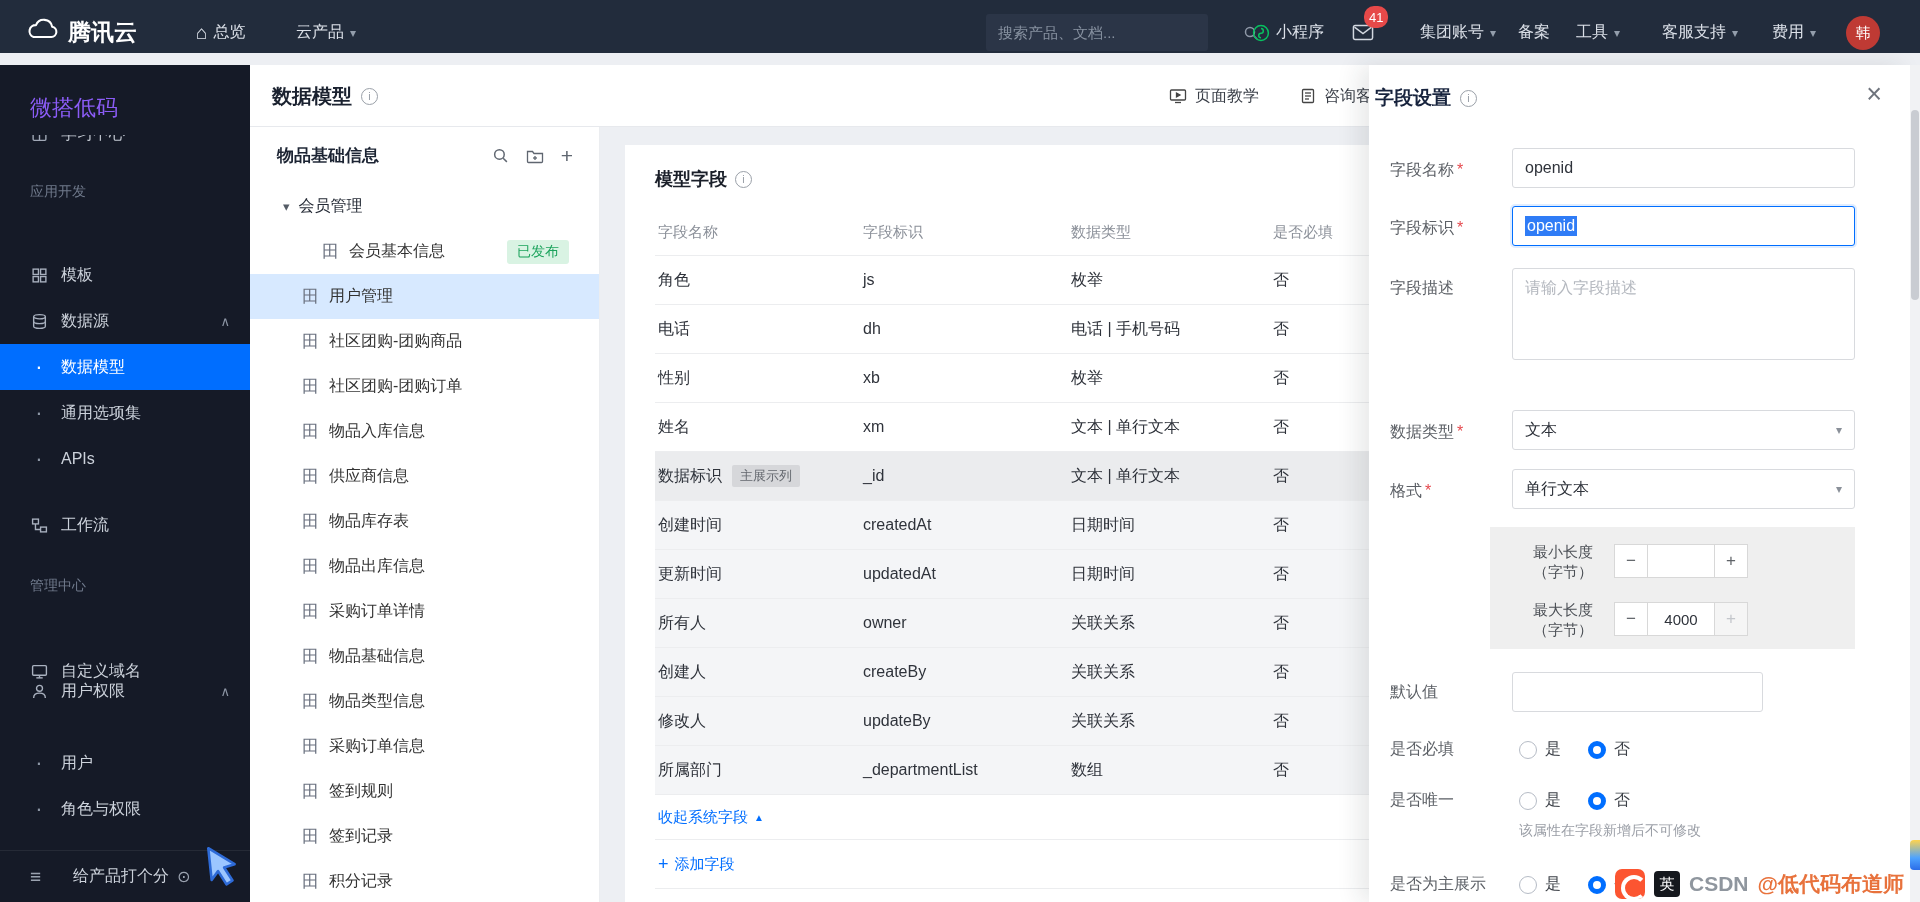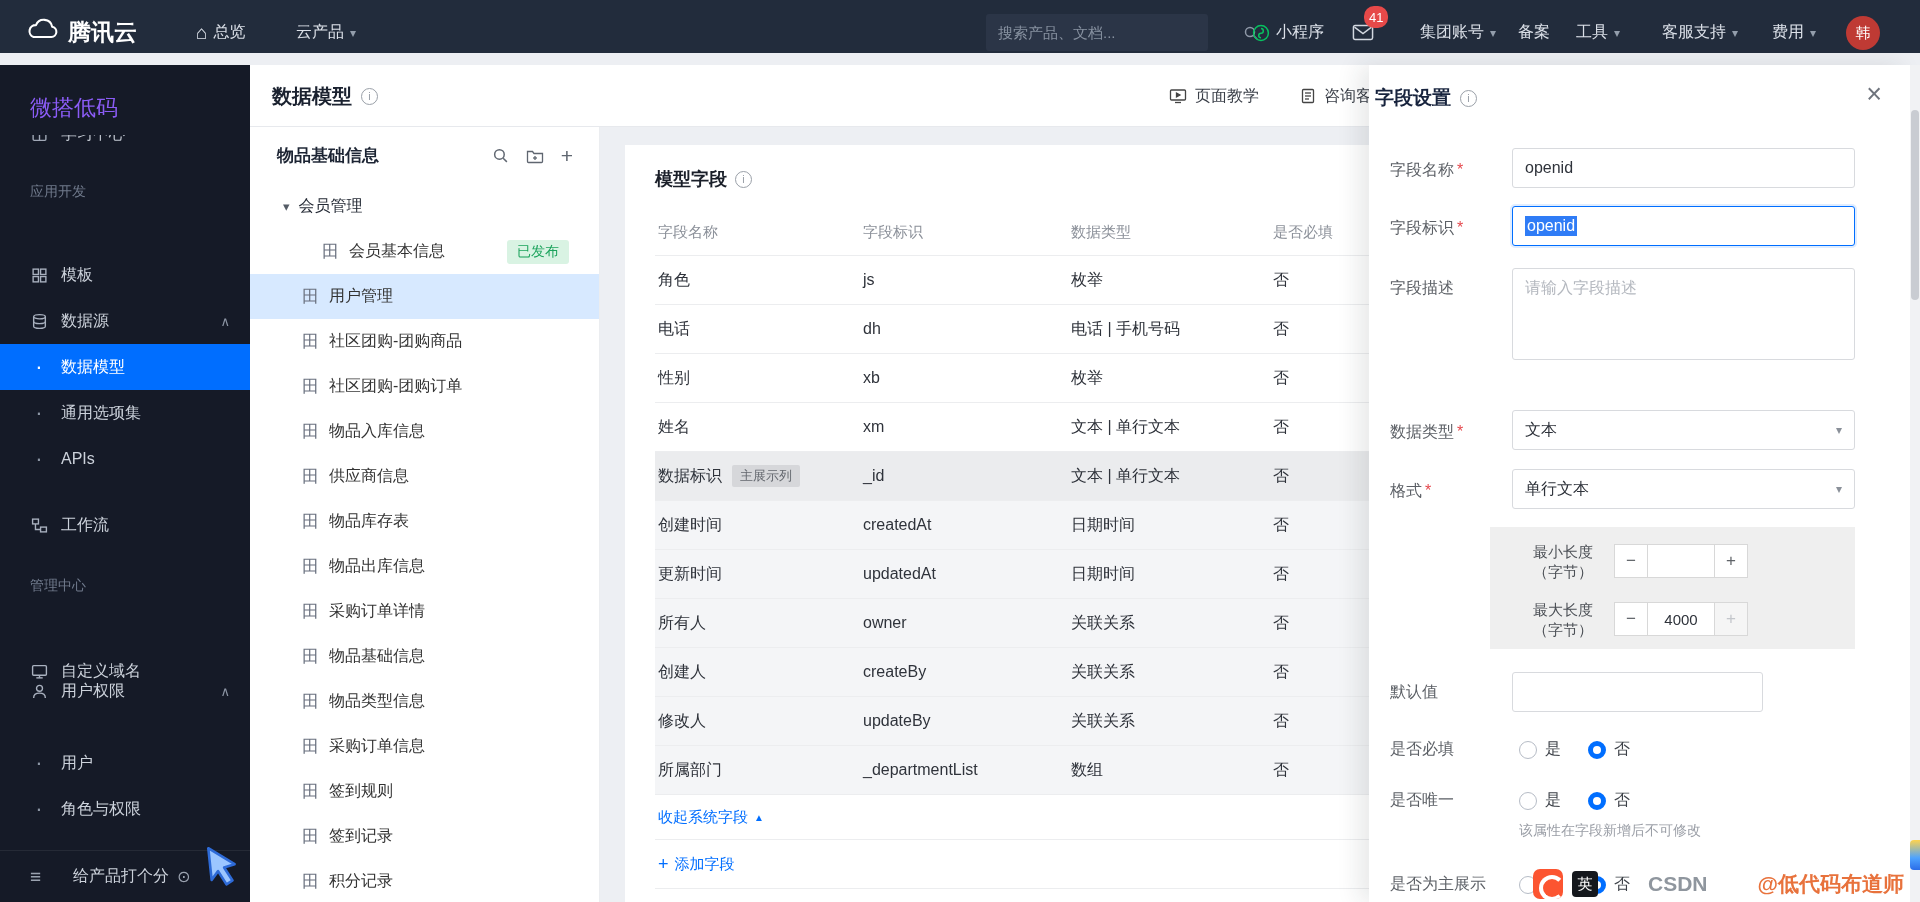--- a/index.html
+++ b/index.html
@@ -98,21 +98,21 @@
   .hint { position:absolute; left:150px; font-size:14px; color:#9a9ea6; }
 
   
   .pscroll { position:absolute; right:0; top:65px; width:10px; bottom:0; background:#f1f2f4; z-index:60; }
   .pthumb { position:absolute; left:1px; right:1px; top:45px; height:190px; background:#c9ccd2; border-radius:4px; }
   .peek { position:absolute; right:0; bottom:32px; width:10px; height:30px; border-radius:4px 0 0 4px; background:linear-gradient(180deg,#ffd34d 0%,#4da3ff 60%,#2b6de8 100%); z-index:65; }
   .wmark { position:absolute; right:16px; bottom:3px; display:flex; align-items:center; gap:9px; z-index:100; }
   .csdn-logo { position:relative; width:30px; height:30px; background:#fc5531; border-radius:7px; overflow:hidden; }
   .csdn-logo::after { content:""; position:absolute; left:6px; top:6px; width:18px; height:18px; border:4px solid #fff; border-right-color:transparent; border-radius:50%; }
   .ime { width:26px; height:26px; background:#15181d; color:#fff; border-radius:4px; font-size:15px; display:flex; align-items:center; justify-content:center; }
-  .outline-txt { font-size:21px; font-weight:bold; text-shadow:1px 1px 0 #fff,-1px -1px 0 #fff,1px -1px 0 #fff,-1px 1px 0 #fff,0 0 3px #fff;margin-left:41px; }
+  .outline-txt { font-size:21px; font-weight:bold; text-shadow:1px 1px 0 #fff,-1px -1px 0 #fff,1px -1px 0 #fff,-1px 1px 0 #fff,0 0 3px #fff; }
   .wm-brand { color:#8f969e; }
   .wm-handle { color:#e8723c; }
 </style>
 </head>
 <body>
 
 <div class="stage">
 
   <header class="topnav">
     <div class="logo">

